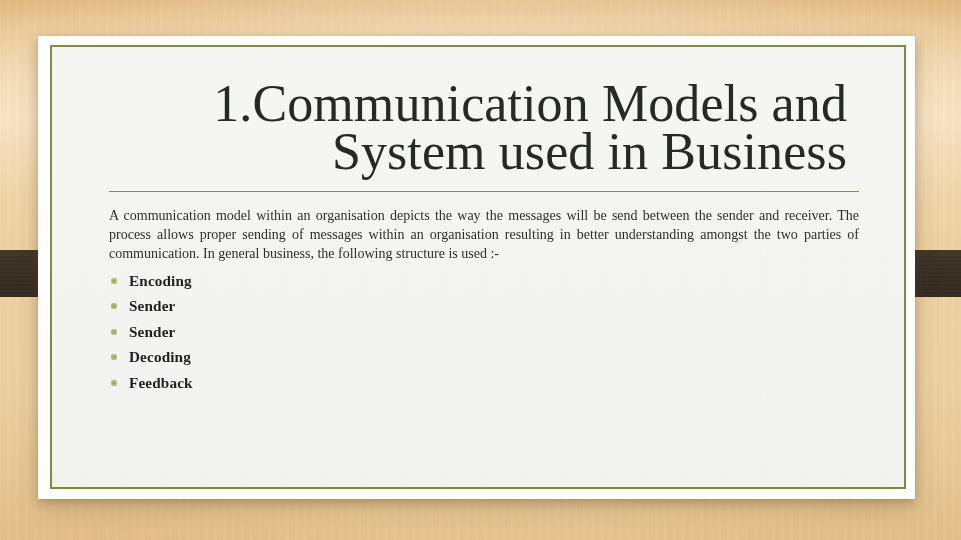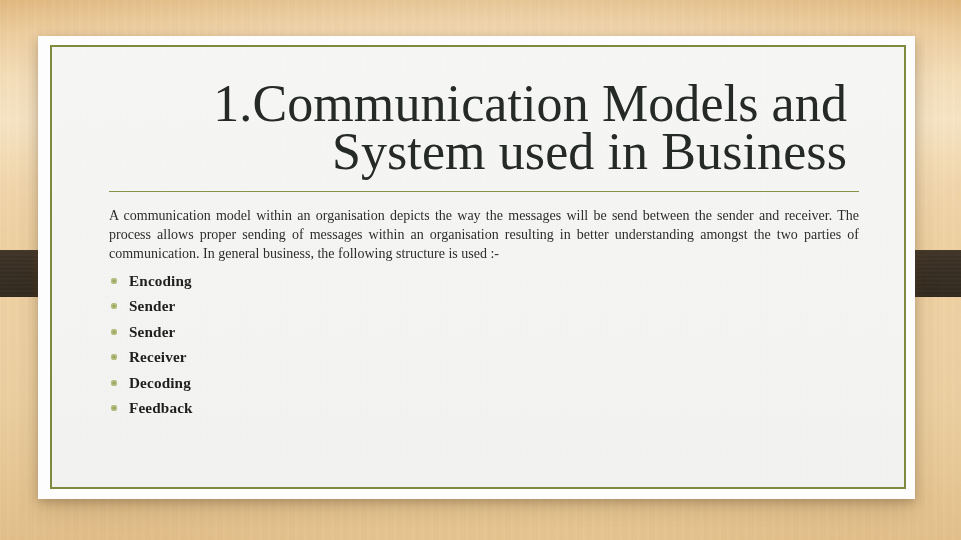--- a/index.html
+++ b/index.html
@@ -199,20 +199,19 @@
       <h1 id="slide-title">1.Communication Models and System used in Business</h1>
 
       <hr id="title-rule">
 
       <p id="body-paragraph">A communication model within an organisation depicts the way the messages will be send between the sender and receiver. The process allows proper sending of messages within an organisation resulting in better understanding amongst the two parties of communication. In general business, the following structure is used :-</p>
 
       <ul id="bullet-list">
           <li class="bullet-item"><span class="bullet-dot"></span><span>Encoding</span></li>
           <li class="bullet-item"><span class="bullet-dot"></span><span>Sender</span></li>
           <li class="bullet-item"><span class="bullet-dot"></span><span>Sender</span></li>
-          <li class="bullet-item"><span class="bullet-dot"></span><span>Receiver</span></li>
           <li class="bullet-item"><span class="bullet-dot"></span><span>Decoding</span></li>
           <li class="bullet-item"><span class="bullet-dot"></span><span>Feedback</span></li>
         </ul>
 
     </div>
   </div>
 </div>
 
 </body></html>

